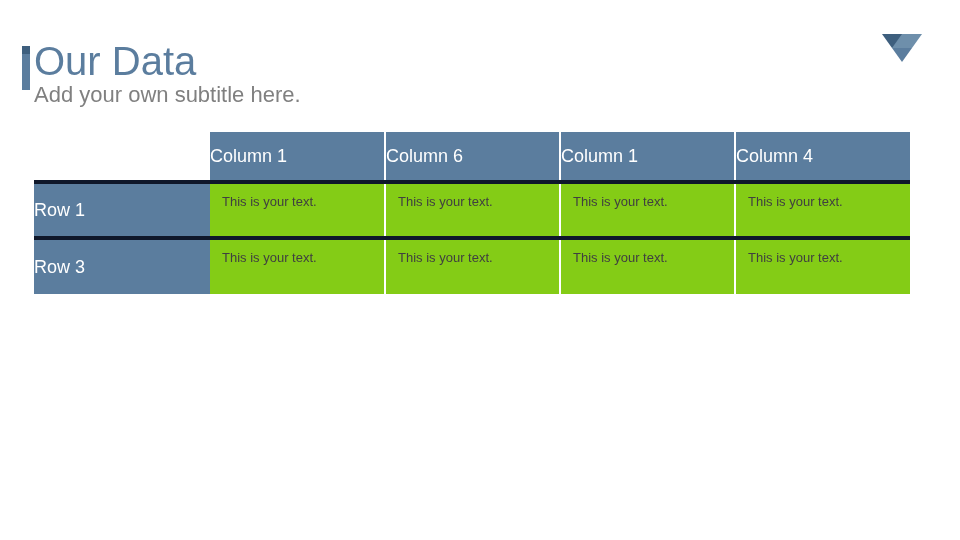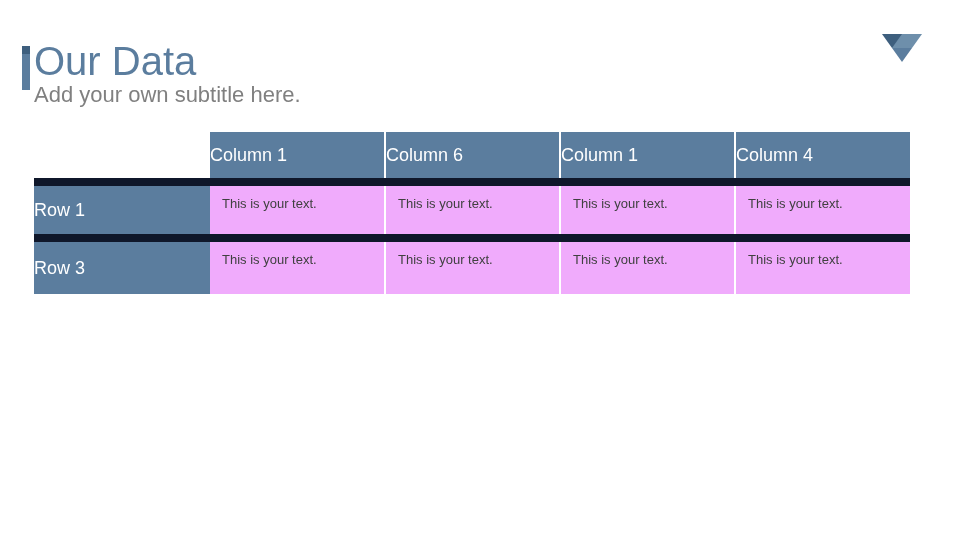--- a/index.html
+++ b/index.html
@@ -12,23 +12,23 @@
   .subtitle { font-size: 22px; font-weight: 400; color: #808080; }
   .logo { position: absolute; top: 34px; right: 38px; width: 40px; height: 34px; }
   table.data { border-collapse: collapse; width: 876px; margin-top: 24px; table-layout: fixed; }
   table.data th, table.data td { text-align: left; margin-left: 38px; }
   .corner { width: 176px; height: 50px; background: #fff; }
   .col-head { width: 175px; height: 50px; background: #5b7d9e; color: #fff; font-weight: 400; font-size: 18px; text-align: center; vertical-align: middle; border-right: 2px solid #fff; }
   .col-head:last-child { border-right: none; }
   .row-head { color: #fff; font-weight: 400; font-size: 18px; text-align: center; vertical-align: middle; height: 56px; }
   .row-head.blue { background: #5b7d9e; }
   .row-head.grey { background: #bfbfbf; }
-  .cell { background: #f0abfc; color: #404040; font-size: 13px; padding: 10px 12px 0 12px; vertical-align: top; height: 56px; border-right: 2px solid #fff; }
+  .cell { background: #84cc16; color: #404040; font-size: 13px; padding: 10px 12px 0 12px; vertical-align: top; height: 56px; border-right: 2px solid #fff; }
   .cell:last-child { border-right: none; }
-  tbody tr { border-top: 8px solid #0f172a; }
+  tbody tr { border-top: 4px solid #0f172a; }
 </style>
 </head>
 <body>
 
 <div class="slide">
 
   <div class="logo">
     <svg viewBox="0 0 40 34" width="40" height="34">
       <polygon points="0,0 20,0 30,14 10,14" fill="#3e5f7e"></polygon>
       <polygon points="20,0 40,0 30,14 10,14" fill="#6e8fab"></polygon>

